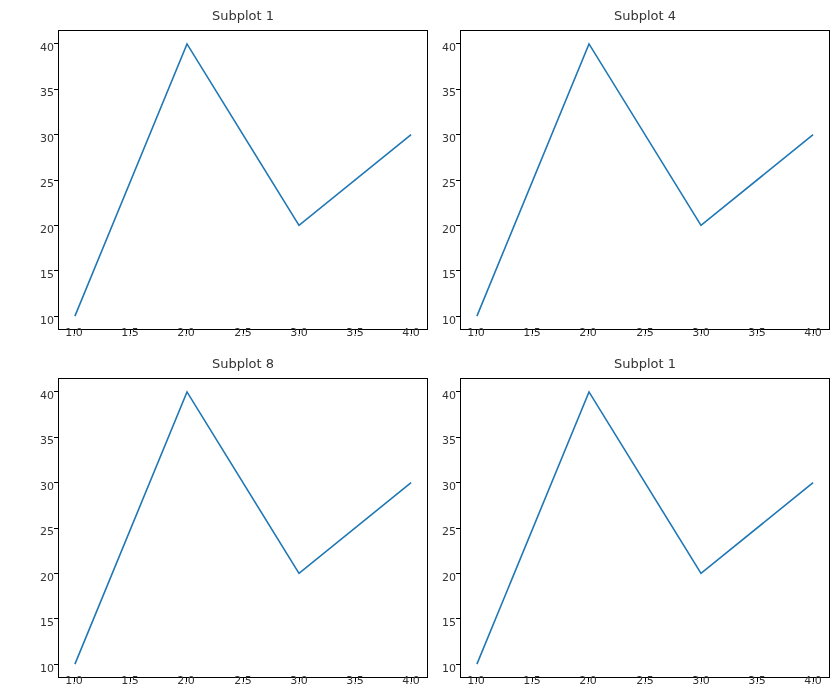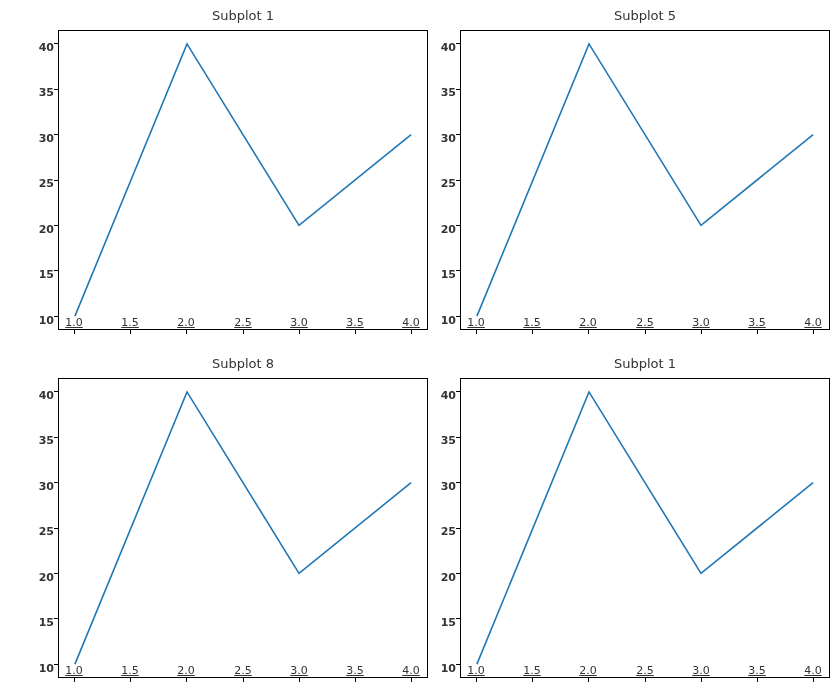--- a/index.html
+++ b/index.html
@@ -6,22 +6,22 @@
   .figure{width:840px;height:700px;position:relative;}
   .subplot{position:absolute;width:370px;height:300px;}
   .sp1{left:58px; top:30px;}
   .sp2{left:460px;top:30px;}
   .sp3{left:58px; top:378px;}
   .sp4{left:460px;top:378px;}
   .title{position:absolute;top:-22px;width:100%;text-align:center;font-size:13px;}
   .plot-area{position:absolute;left:0;top:0;right:0;bottom:0;border:1px solid #000;box-sizing:border-box;}
   svg.line{position:absolute;left:0;top:0;width:100%;height:100%;}
   .tick{position:absolute;font-size:11px;color:#333;}
-  .ytick{right:374px;transform:translateY(50%);text-align:right;width:30px;font-weight:bold;}
-  .xtick{top:286px;transform:translateX(-50%);text-decoration:underline;}
+  .ytick{right:374px;transform:translateY(50%);text-align:right;width:30px;}
+  .xtick{top:296px;transform:translateX(-50%);}
   .tickmark{position:absolute;background:#000;}
   .ytm{width:4px;height:1px;left:-4px;}
   .xtm{height:4px;width:1px;top:300px;}
 </style>
 </head>
 <body>
 
 <div class="figure">
 
   <div class="subplot sp1">
@@ -57,21 +57,21 @@
     <span class="tick xtick" style="left:185px">2.5</span>
     <div class="tickmark xtm" style="left:241px"></div>
     <span class="tick xtick" style="left:241px">3.0</span>
     <div class="tickmark xtm" style="left:297px"></div>
     <span class="tick xtick" style="left:297px">3.5</span>
     <div class="tickmark xtm" style="left:353px"></div>
     <span class="tick xtick" style="left:353px">4.0</span>
   </div>
 
   <div class="subplot sp2">
-    <div class="title">Subplot 5</div>
+    <div class="title">Subplot 4</div>
     <div class="plot-area">
       <svg class="line" viewBox="0 0 370 300" preserveAspectRatio="none">
         <polyline fill="none" stroke-width="1.6" stroke="#1f77b4" points="16.0,287.0 128.7,13.0 241.3,195.7 354.0,104.3"></polyline>
       </svg>
     </div>
     <div class="tickmark ytm" style="top:286px"></div>
     <span class="tick ytick" style="bottom:10px">10</span>
     <div class="tickmark ytm" style="top:240px"></div>
     <span class="tick ytick" style="bottom:56px">15</span>
     <div class="tickmark ytm" style="top:195px"></div>

